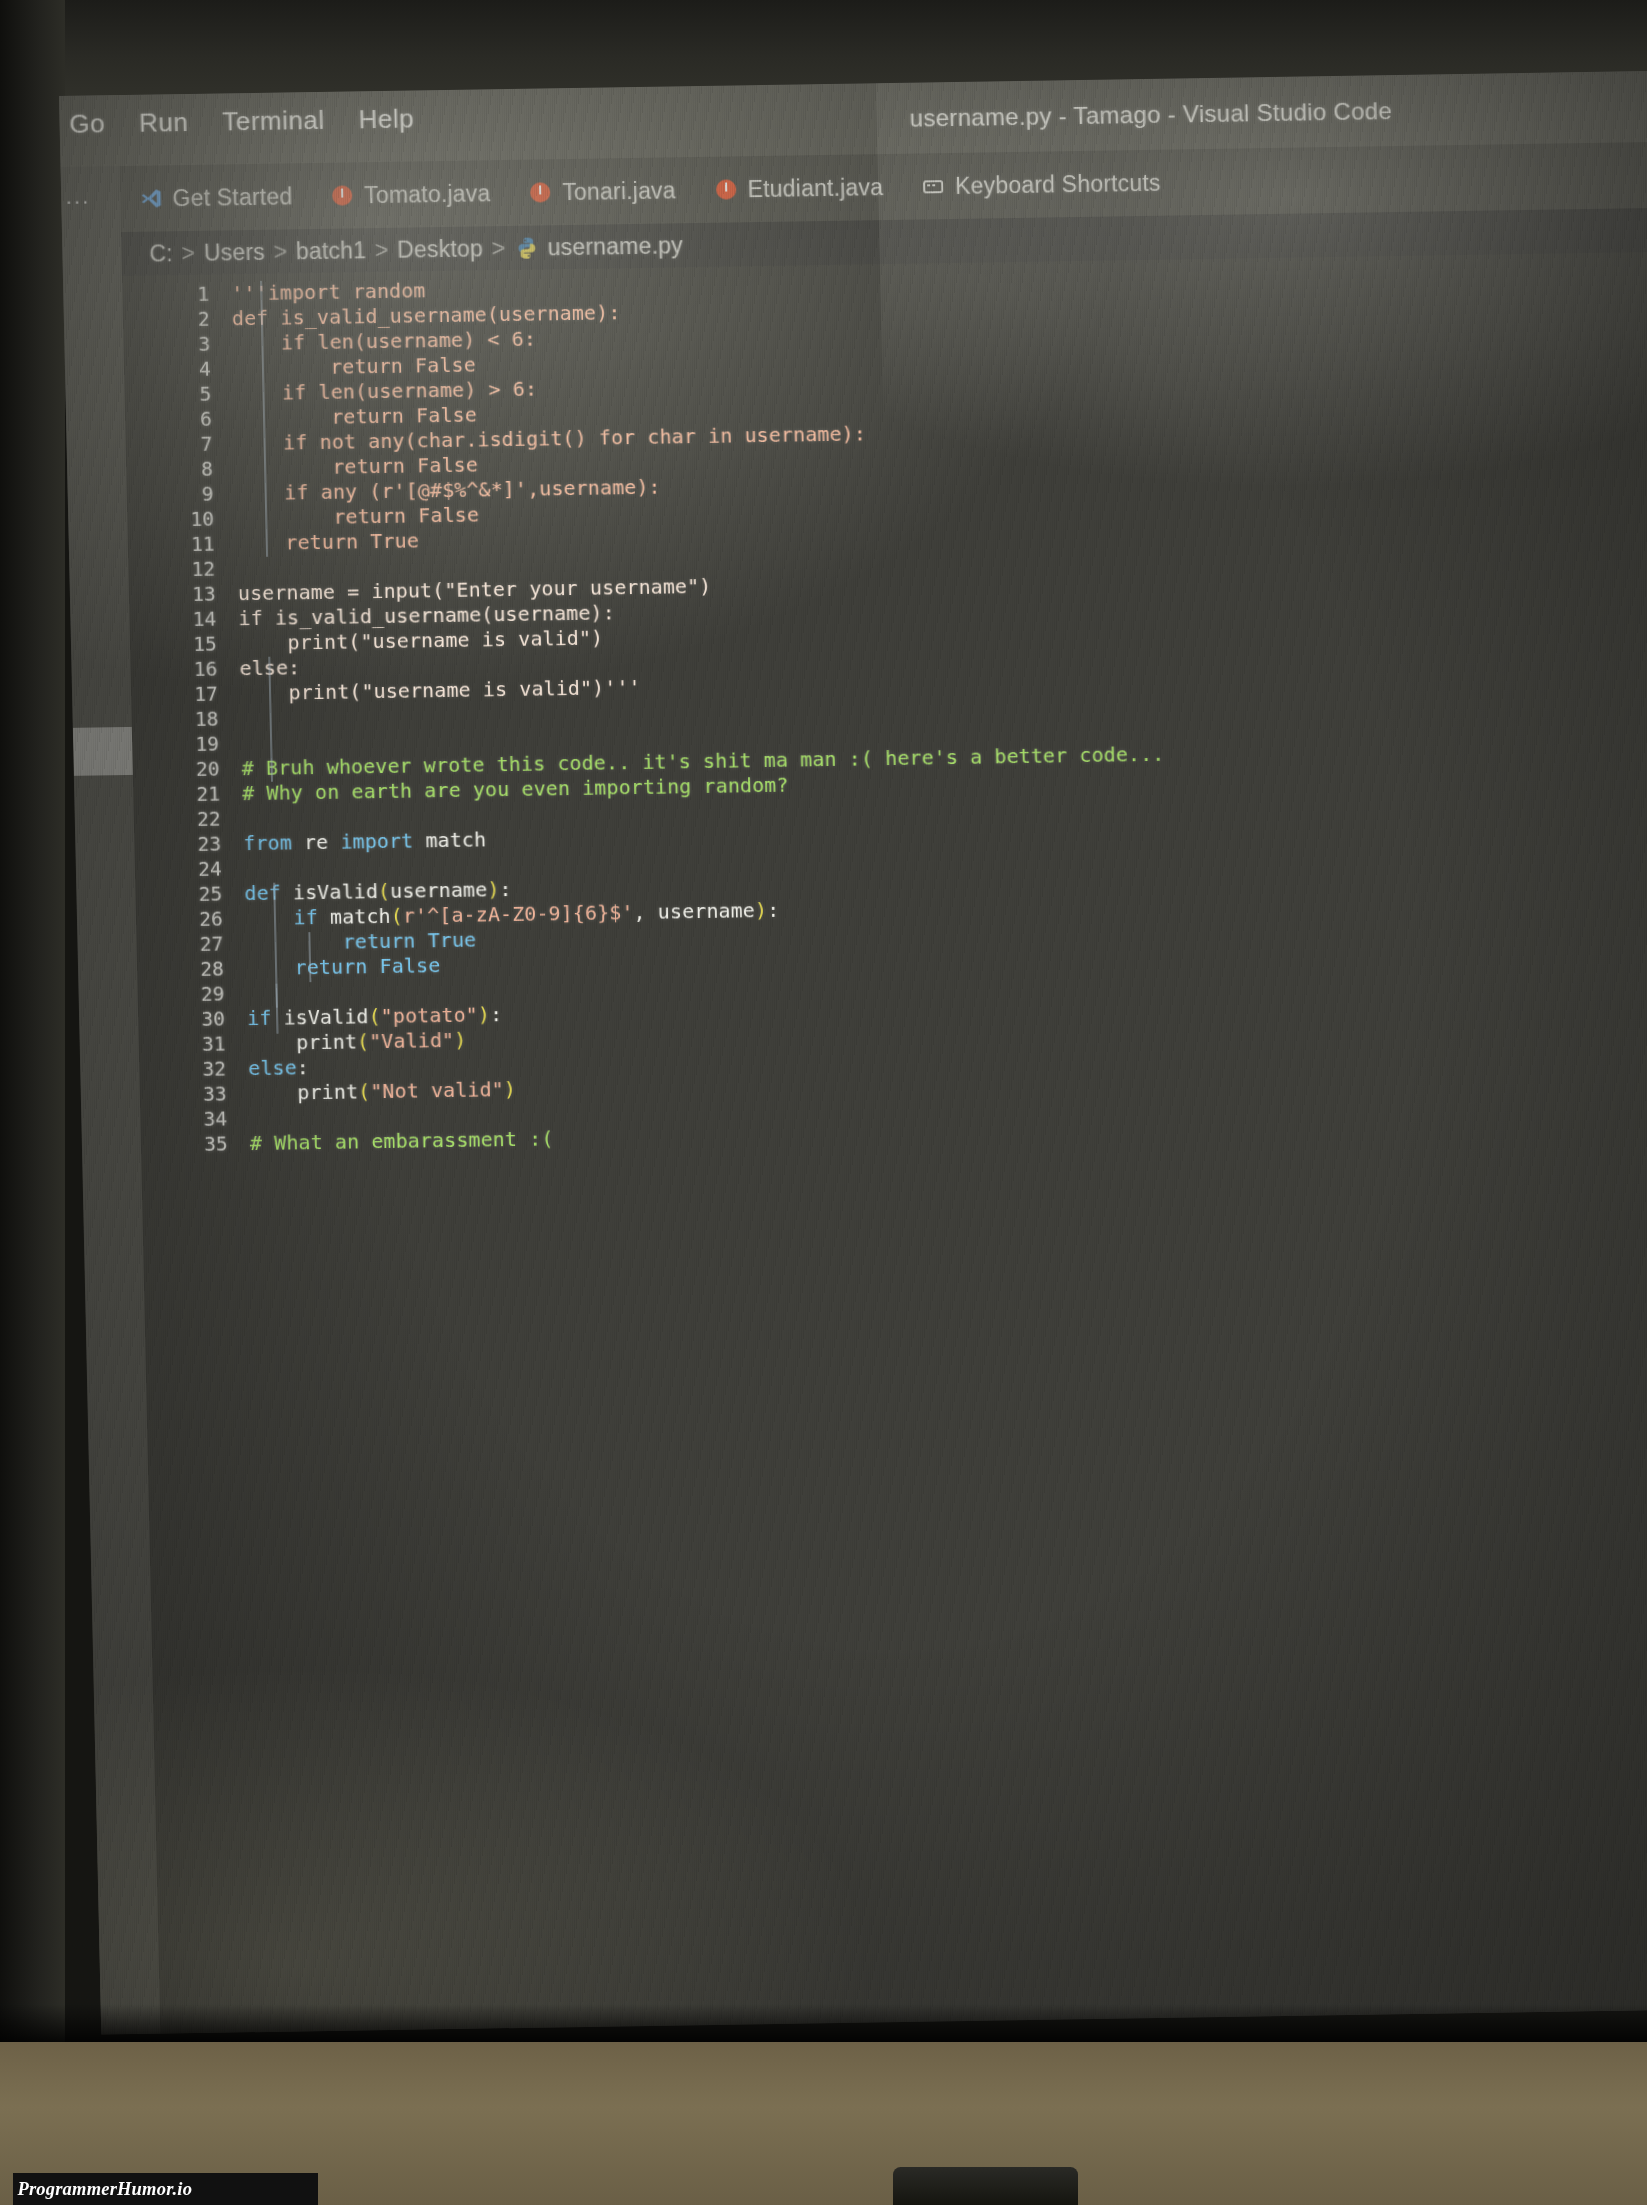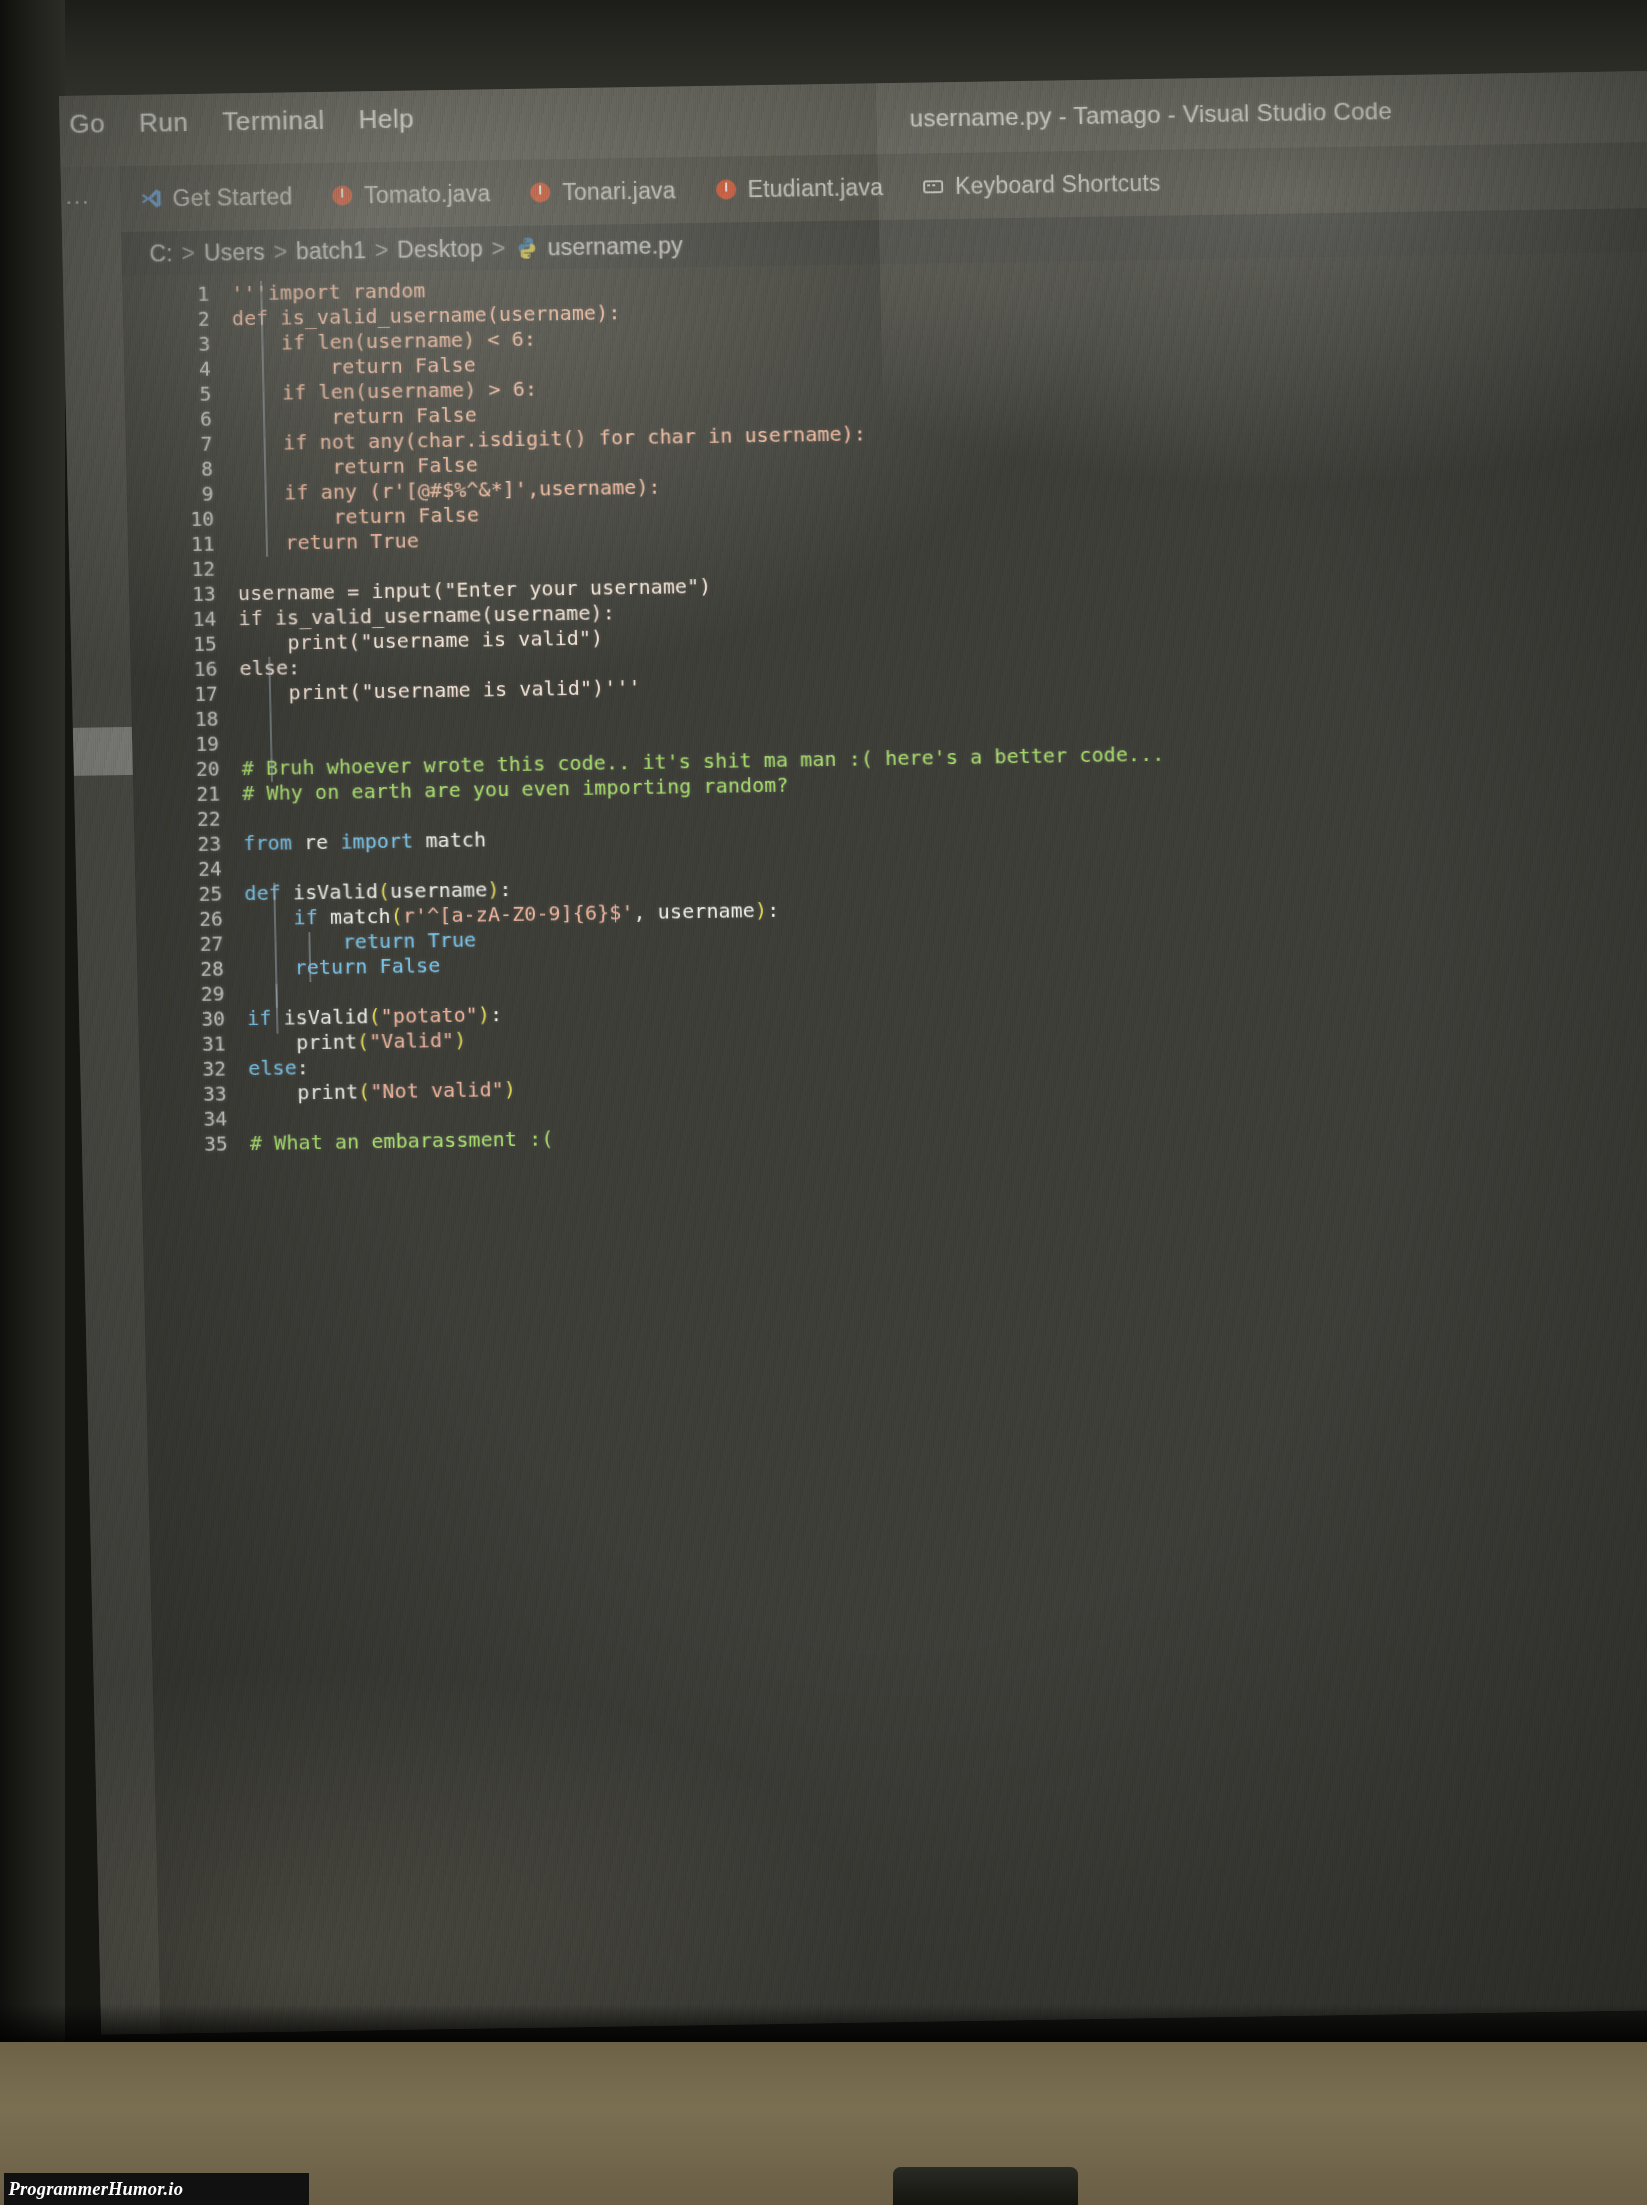--- a/index.html
+++ b/index.html
@@ -201,21 +201,21 @@
     content:""; position:absolute; left:15.3px; right:15.3px; bottom:3.3px; height:3.8px;
     background:#cfe9f7;
   }
   .tb-btn.open::after{
     content:""; position:absolute; left:18.5px; right:18.5px; bottom:3.3px; height:3.8px;
     background:#9fd3f0;
   }
   .tb-btn svg{ width:47px; height:47px; display:block; }
 
   .watermark{
-    position:absolute; left:4px; bottom:0; height:32px; width:305px;
+    position:absolute; left:13px; bottom:0; height:32px; width:305px;
     background:#111; display:flex; align-items:center; padding-left:4.4px;
     color:#fff; font-family:"Liberation Serif", serif; font-style:italic;
     font-weight:700; font-size:18.5px; letter-spacing:0.2px;margin-top:36px;
   }
 </style>
 </head>
 <body>
 
 <div id="scene">
 

